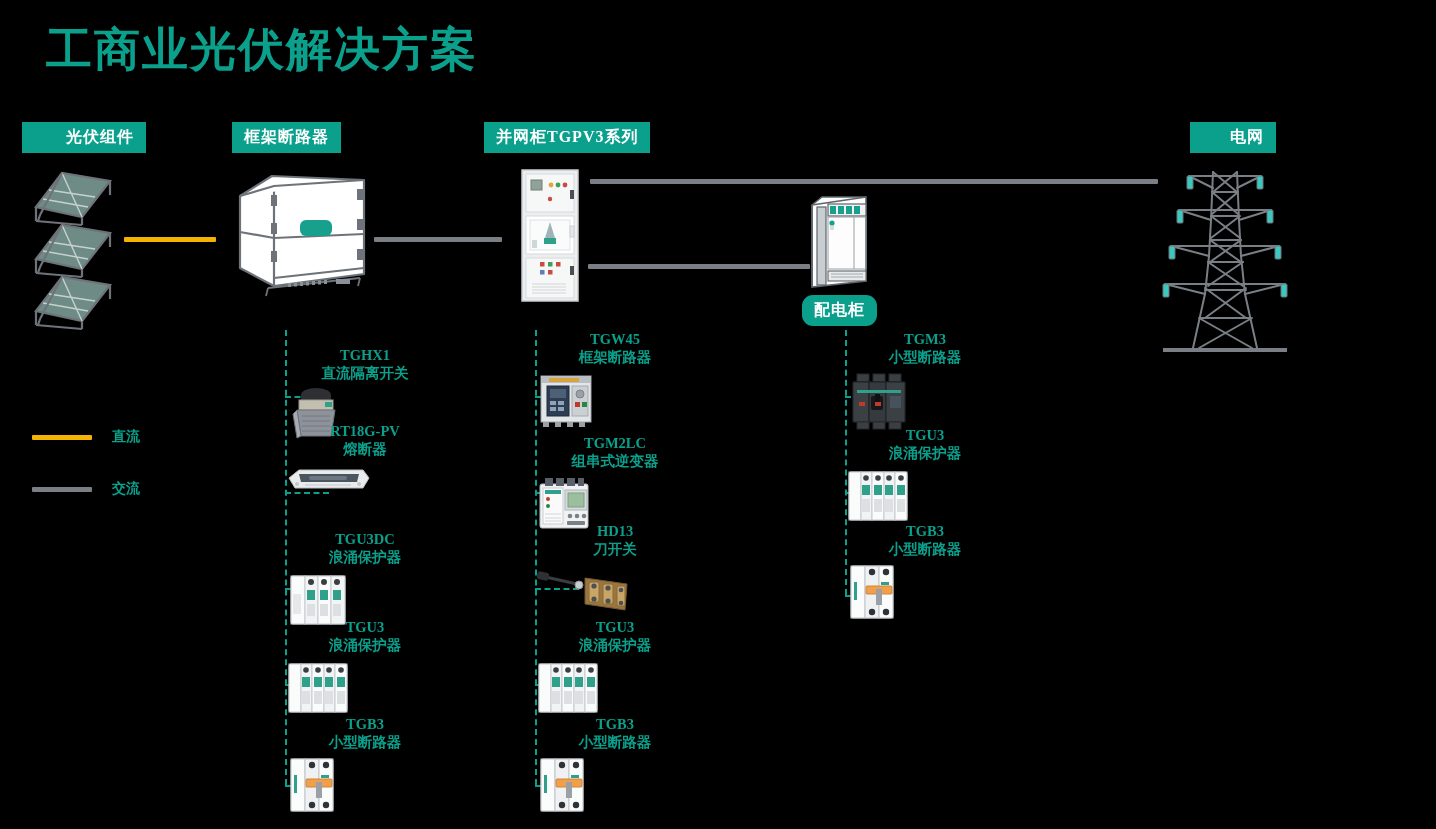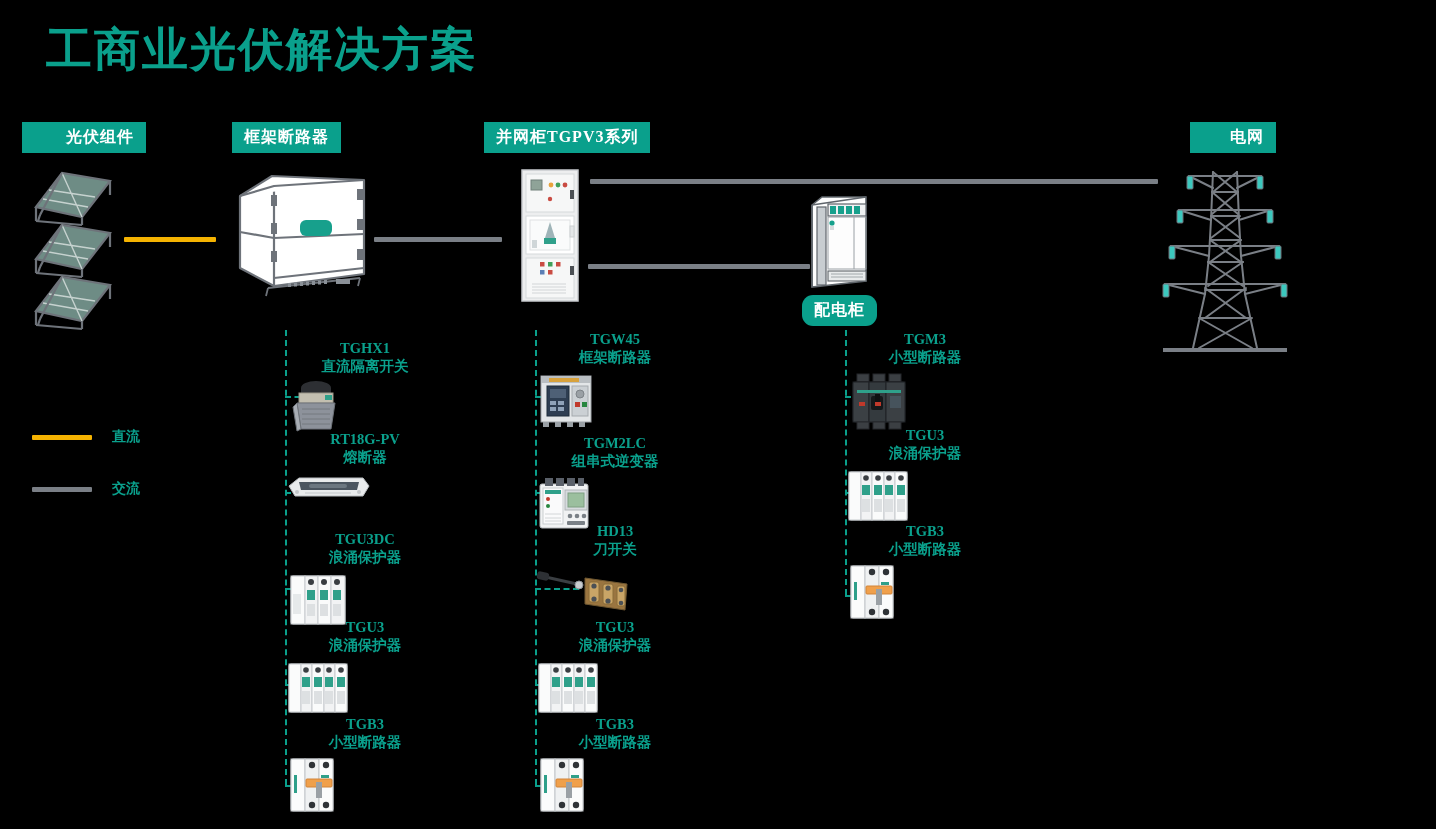--- a/index.html
+++ b/index.html
@@ -288,39 +288,39 @@
 
   <div class="device-col" style="left:285px; top:330px;">
     <div class="trunk" style="height:455px;"></div>
 
     <div class="branch" style="left:0; top:66px;  width:44px;"></div>
     <div class="branch" style="left:0; top:162px; width:44px;"></div>
     <div class="branch" style="left:0; top:258px; width:44px;"></div>
     <div class="branch" style="left:0; top:354px; width:44px;"></div>
     <div class="branch" style="left:0; top:455px; width:44px;"></div>
 
-    <div class="device" style="left:0px; top:9px;">
+    <div class="device" style="left:0px; top:16px;">
       <div class="device-code">TGHX1</div>
       <div class="device-name">直流隔离开关</div>
       <div class="device-img">
         <svg width="62" height="56" viewBox="0 0 62 56">
           <ellipse cx="31" cy="9" rx="15" ry="7" fill="#2D2F33"></ellipse>
           <rect x="16" y="9" width="30" height="6" fill="#2D2F33"></rect>
           <rect x="14" y="14" width="34" height="10" fill="#C3BFB0" stroke="#9B978A"></rect>
           <rect x="40" y="16" width="7" height="5" fill="#2FA08A"></rect>
           <path d="M12 24 L50 24 L46 50 L16 50 Z" fill="#8D929B" stroke="#6E737A"></path>
           <path d="M12 24 L8 28 L12 52 L16 50 Z" fill="#A8ADB4" stroke="#6E737A"></path>
           <g stroke="#6E737A" stroke-width="0.8">
             <path d="M17 30 H45 M17 35 H45 M17 40 H45 M17 45 H45"></path>
           </g>
         </svg>
       </div>
     </div>
 
-    <div class="device" style="left:0px; top:100px;text-align:center;">
+    <div class="device" style="left:0px; top:92px;text-align:center;">
       <div class="device-code">RT18G-PV</div>
       <div class="device-name">熔断器</div>
       <div class="device-img">
         <svg width="86" height="32" viewBox="0 0 86 32">
           <path d="M4 16 L14 8 L78 8 L84 16 L78 26 L10 26 Z" fill="#E9EBEC" stroke="#B9BDC0"></path>
           <path d="M14 12 L74 12 L72 20 L16 20 Z" fill="#4B555F"></path>
           <rect x="24" y="14" width="38" height="4" rx="2" fill="#6C7780"></rect>
           <g stroke="#C3C7CA" stroke-width="1">
             <path d="M20 23 H66"></path>
           </g>

